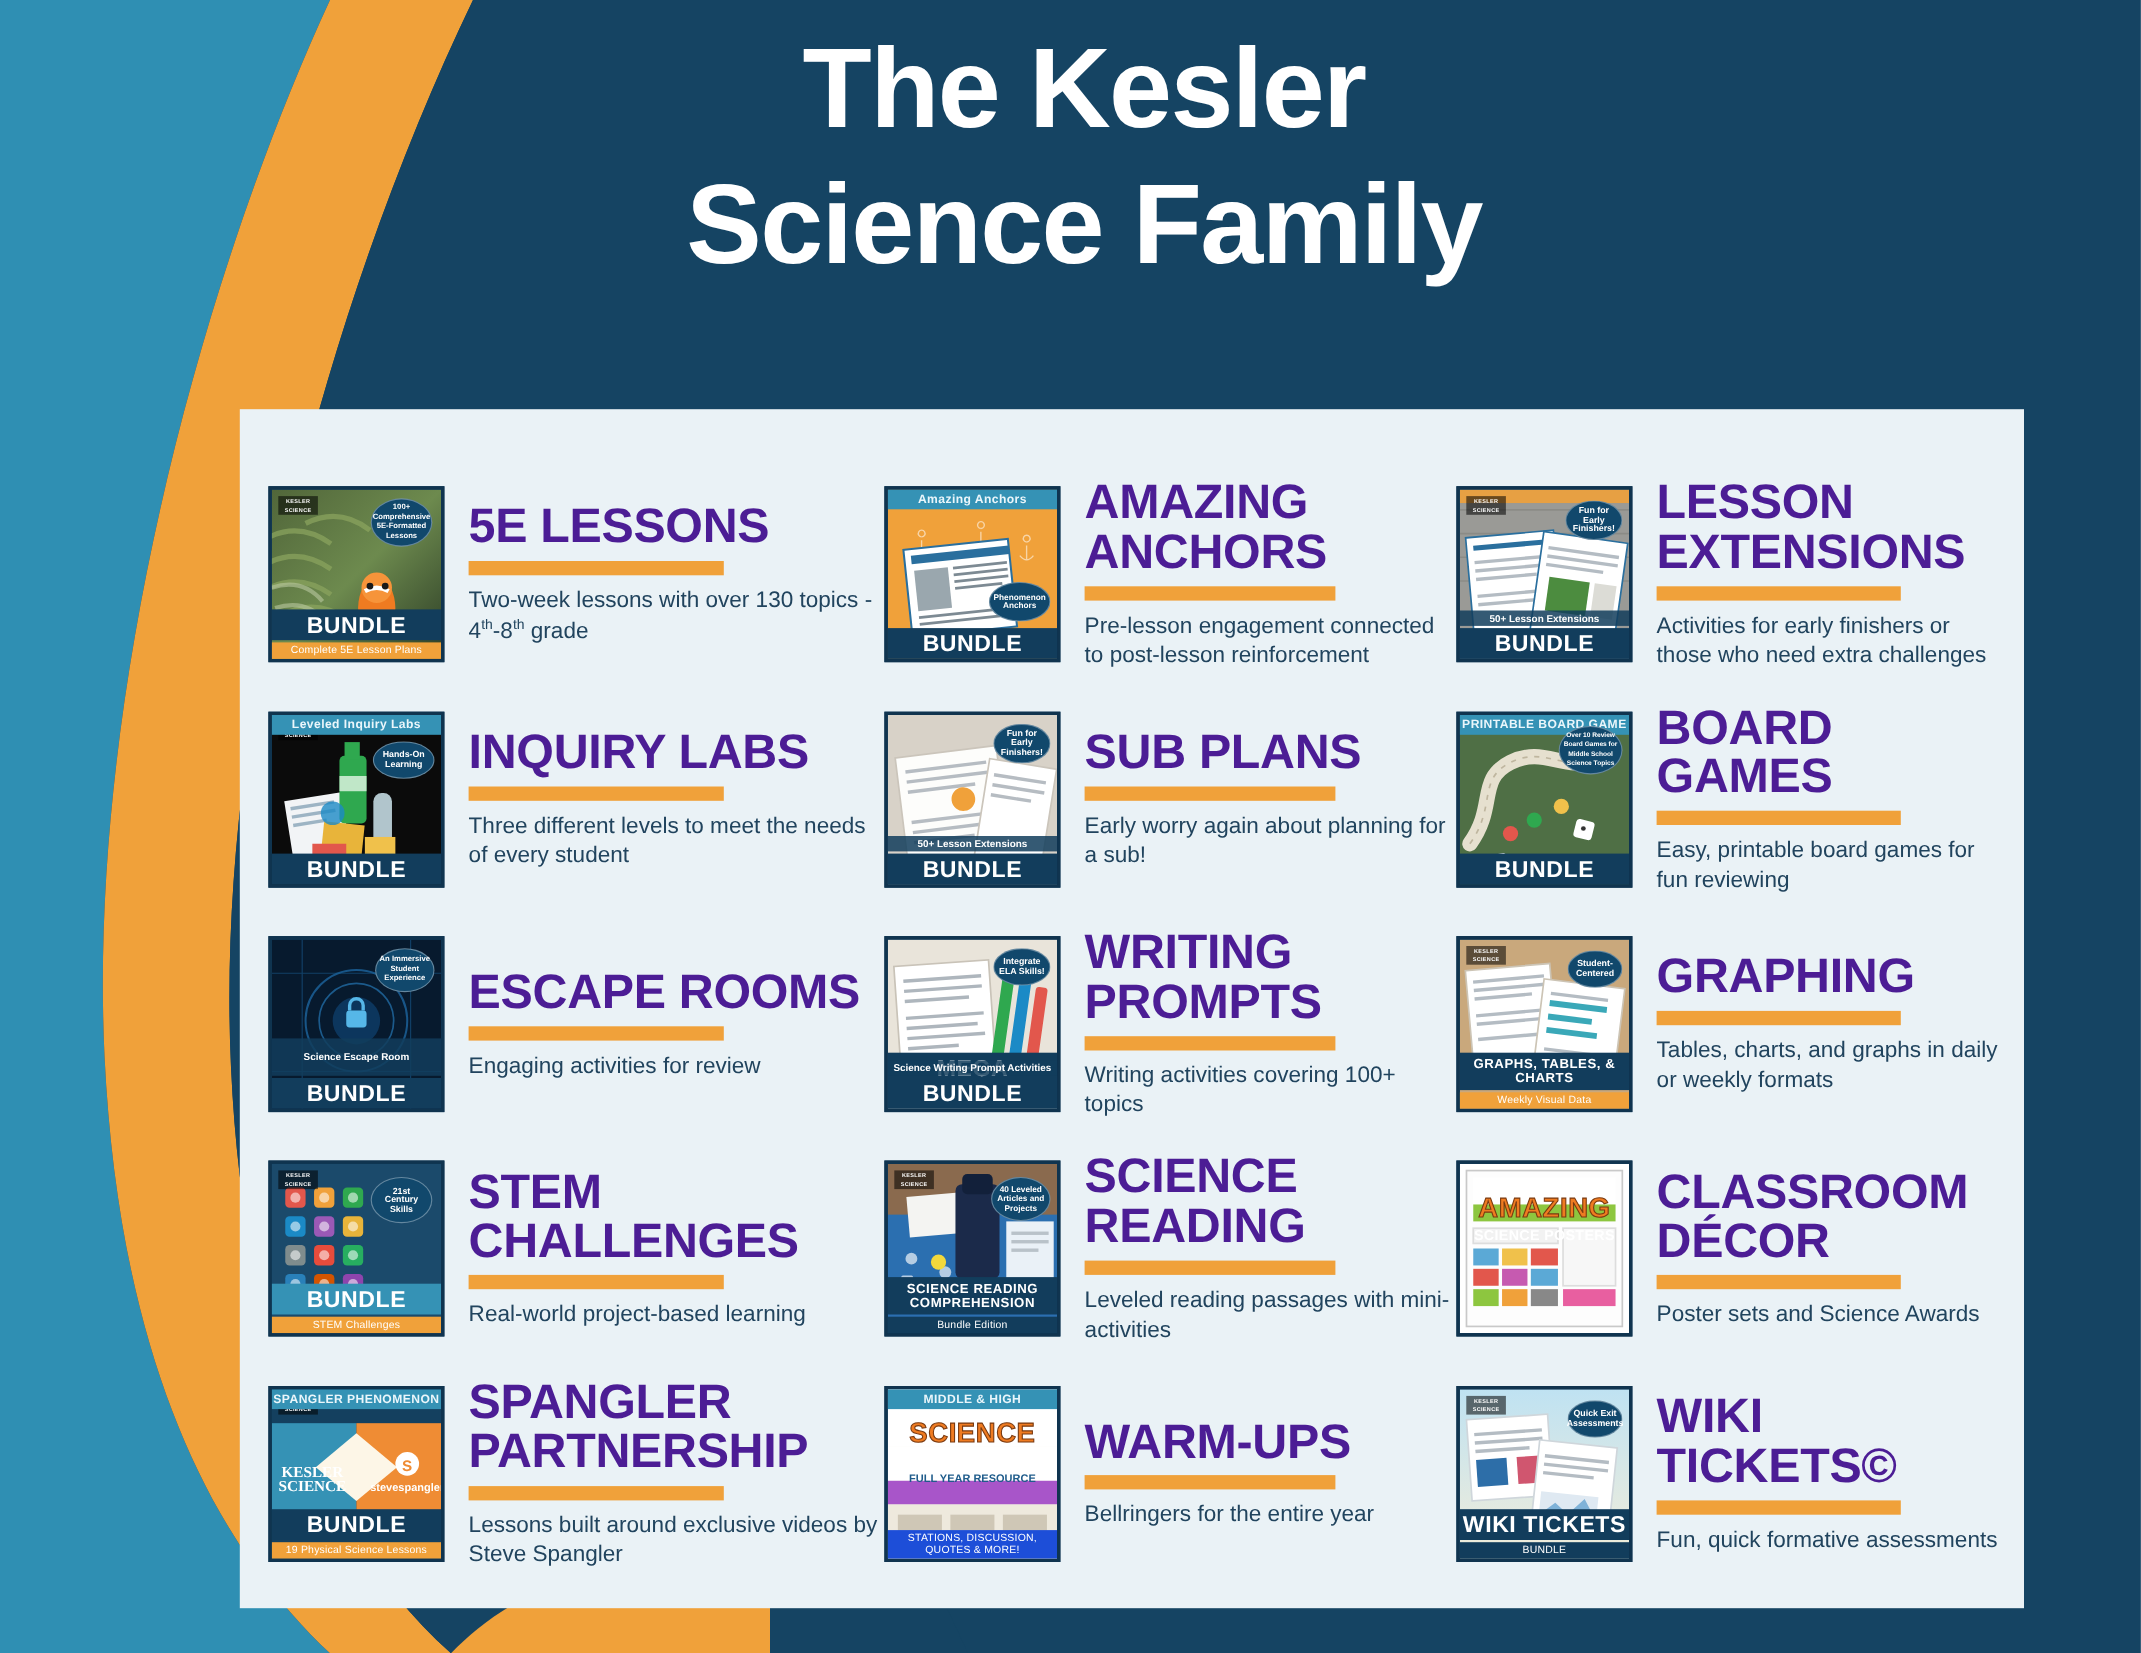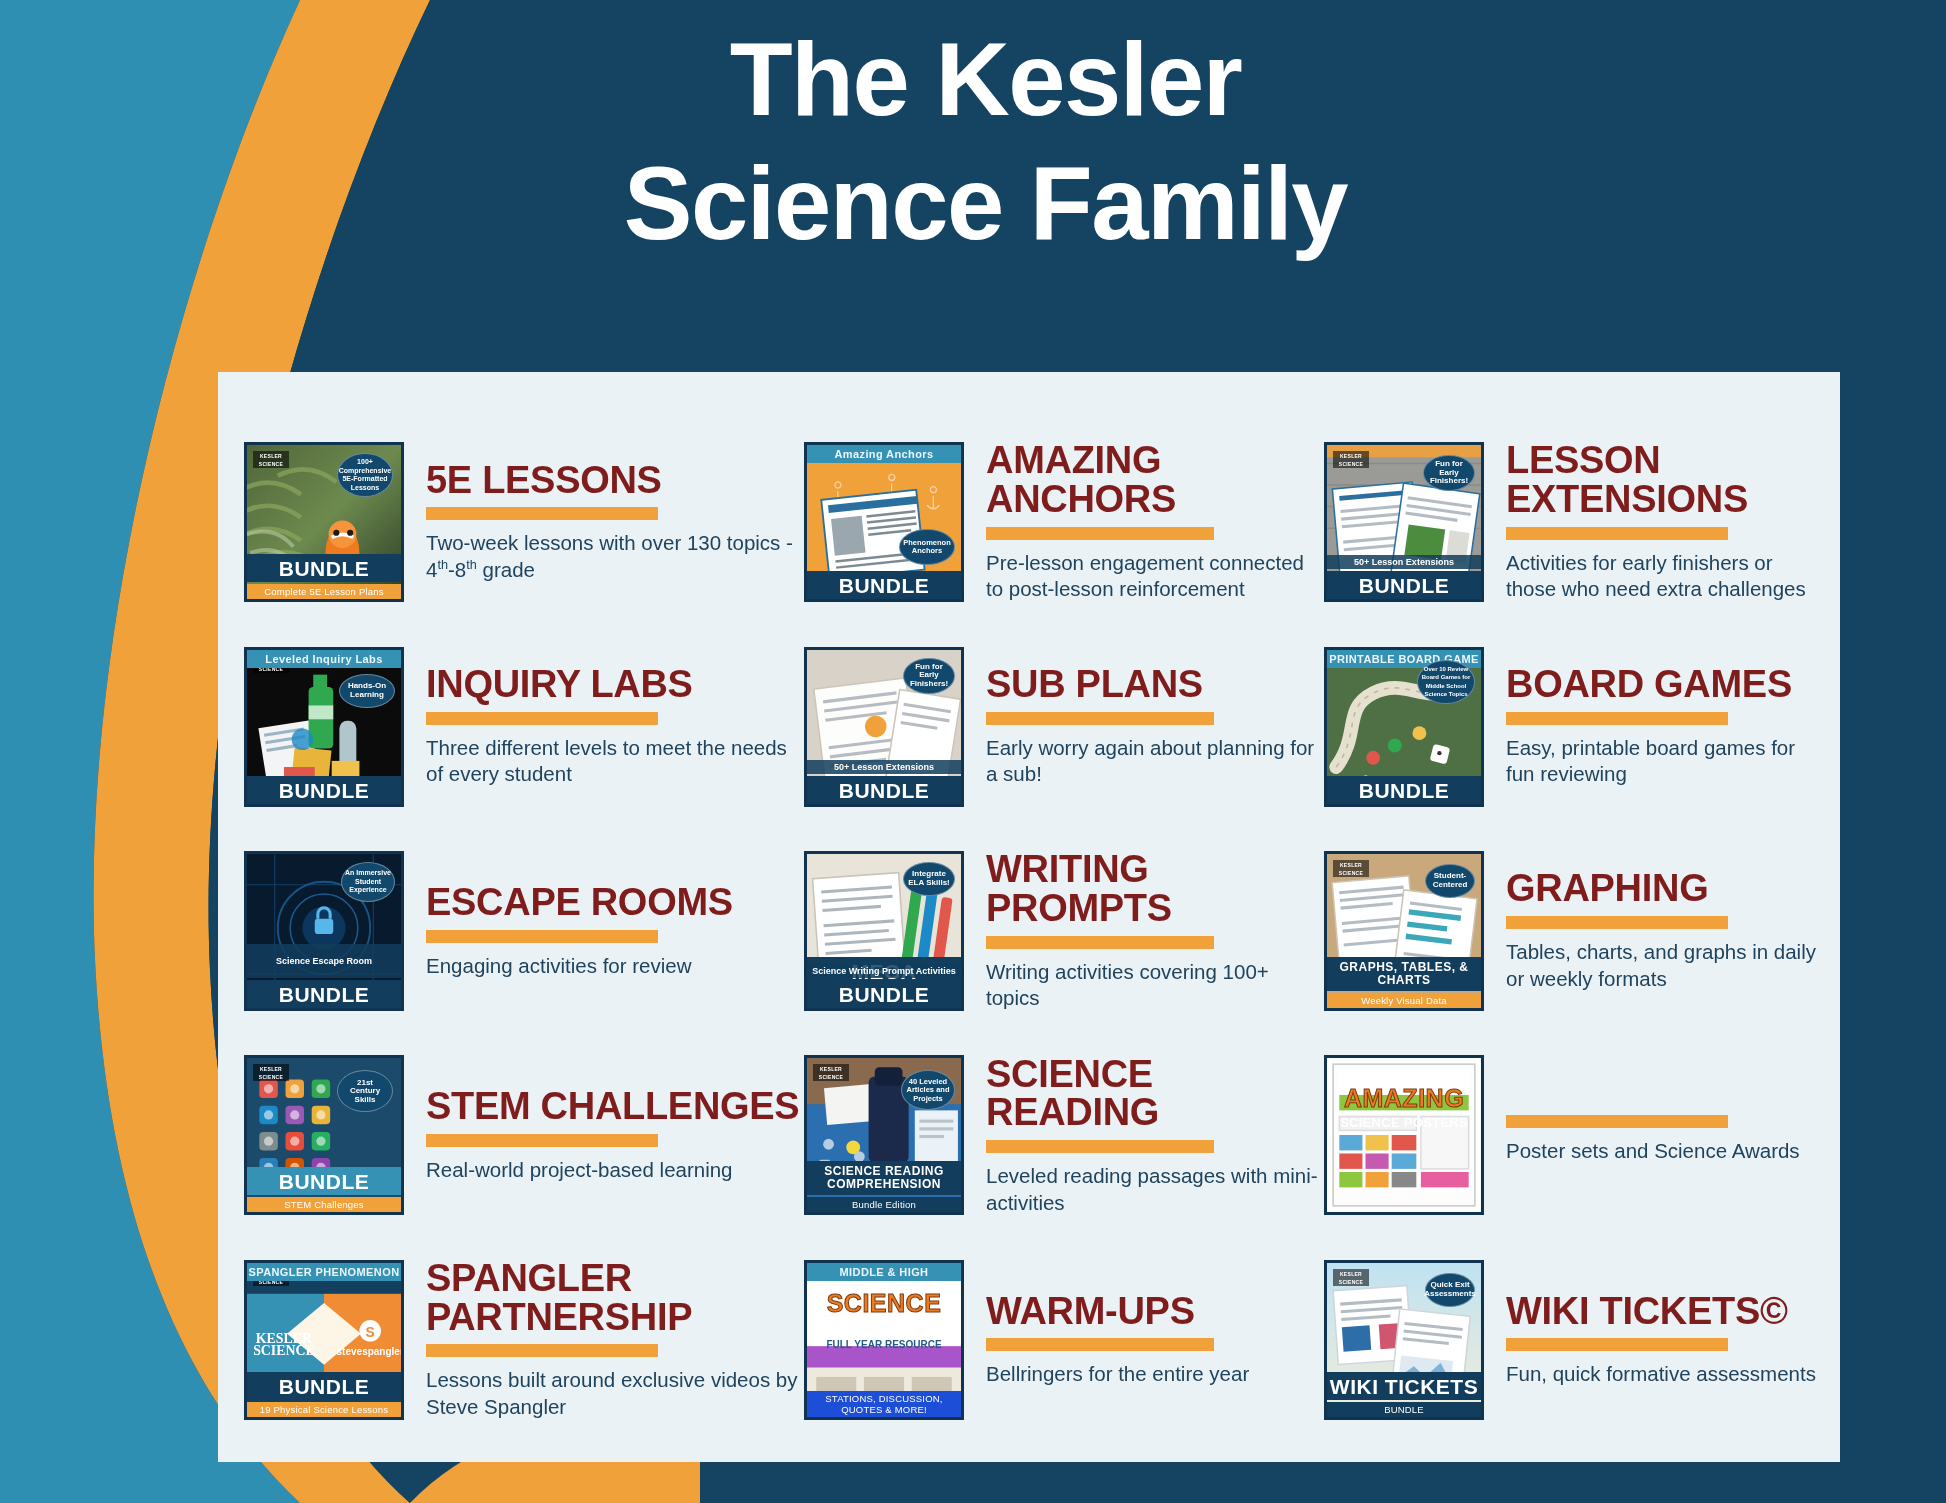--- a/index.html
+++ b/index.html
@@ -116,23 +116,23 @@
     font-size: 11px;
     text-align: center;
     padding: 3px 0;
     letter-spacing: .4px;
   }
   .thumb .photo { position: absolute; inset: 0; }
 
   
   .txt { padding-left: 22px; flex: 1 1 auto; min-width: 0; }
   .p-title {
-    color: #7f1d1d;
+    color: #4c1d95;
     font-weight: 700;
-    font-size: 38px;
+    font-size: 44px;
     line-height: 1.02;
     letter-spacing: -0.3px;
     text-transform: uppercase;
   }
   .p-rule {
     height: 13px;
     background: #f0a13a;
     margin: 8px 0 10px 0;
   }
   .p-desc {
@@ -605,20 +605,21 @@
           <rect x="61" y="74" width="31" height="10" fill="#e85fa0"></rect>
         </g>
       </svg>
           </div>
           <div style="position:absolute;left:0;right:0;top:26px;text-align:center;color:#ef7b21;
       font-weight:700;font-size:25px;letter-spacing:.5px;-webkit-text-stroke:1px #7a3a10;">AMAZING</div>
           <div style="position:absolute;left:0;right:0;top:57px;text-align:center;color:#ffffff;
       font-weight:700;font-size:13px;letter-spacing:.3px;">SCIENCE POSTERS</div>
         </div>
        <div class="txt">
+         <div class="p-title">CLASSROOM DÉCOR</div>
          <div class="p-rule"></div>
          <div class="p-desc">Poster sets and Science Awards</div>
        </div>
       </div>
       <div class="cell col1" style="grid-area: 5 / 1;">
         <div class="thumb">
           <div class="photo">
             <svg viewBox="0 0 100 100" preserveAspectRatio="none" style="position:absolute;inset:0;width:100%;height:100%">
         <rect width="100" height="100" fill="#14405f"></rect>
         <rect x="0" y="20" width="50" height="52" fill="#3592b5"></rect>

